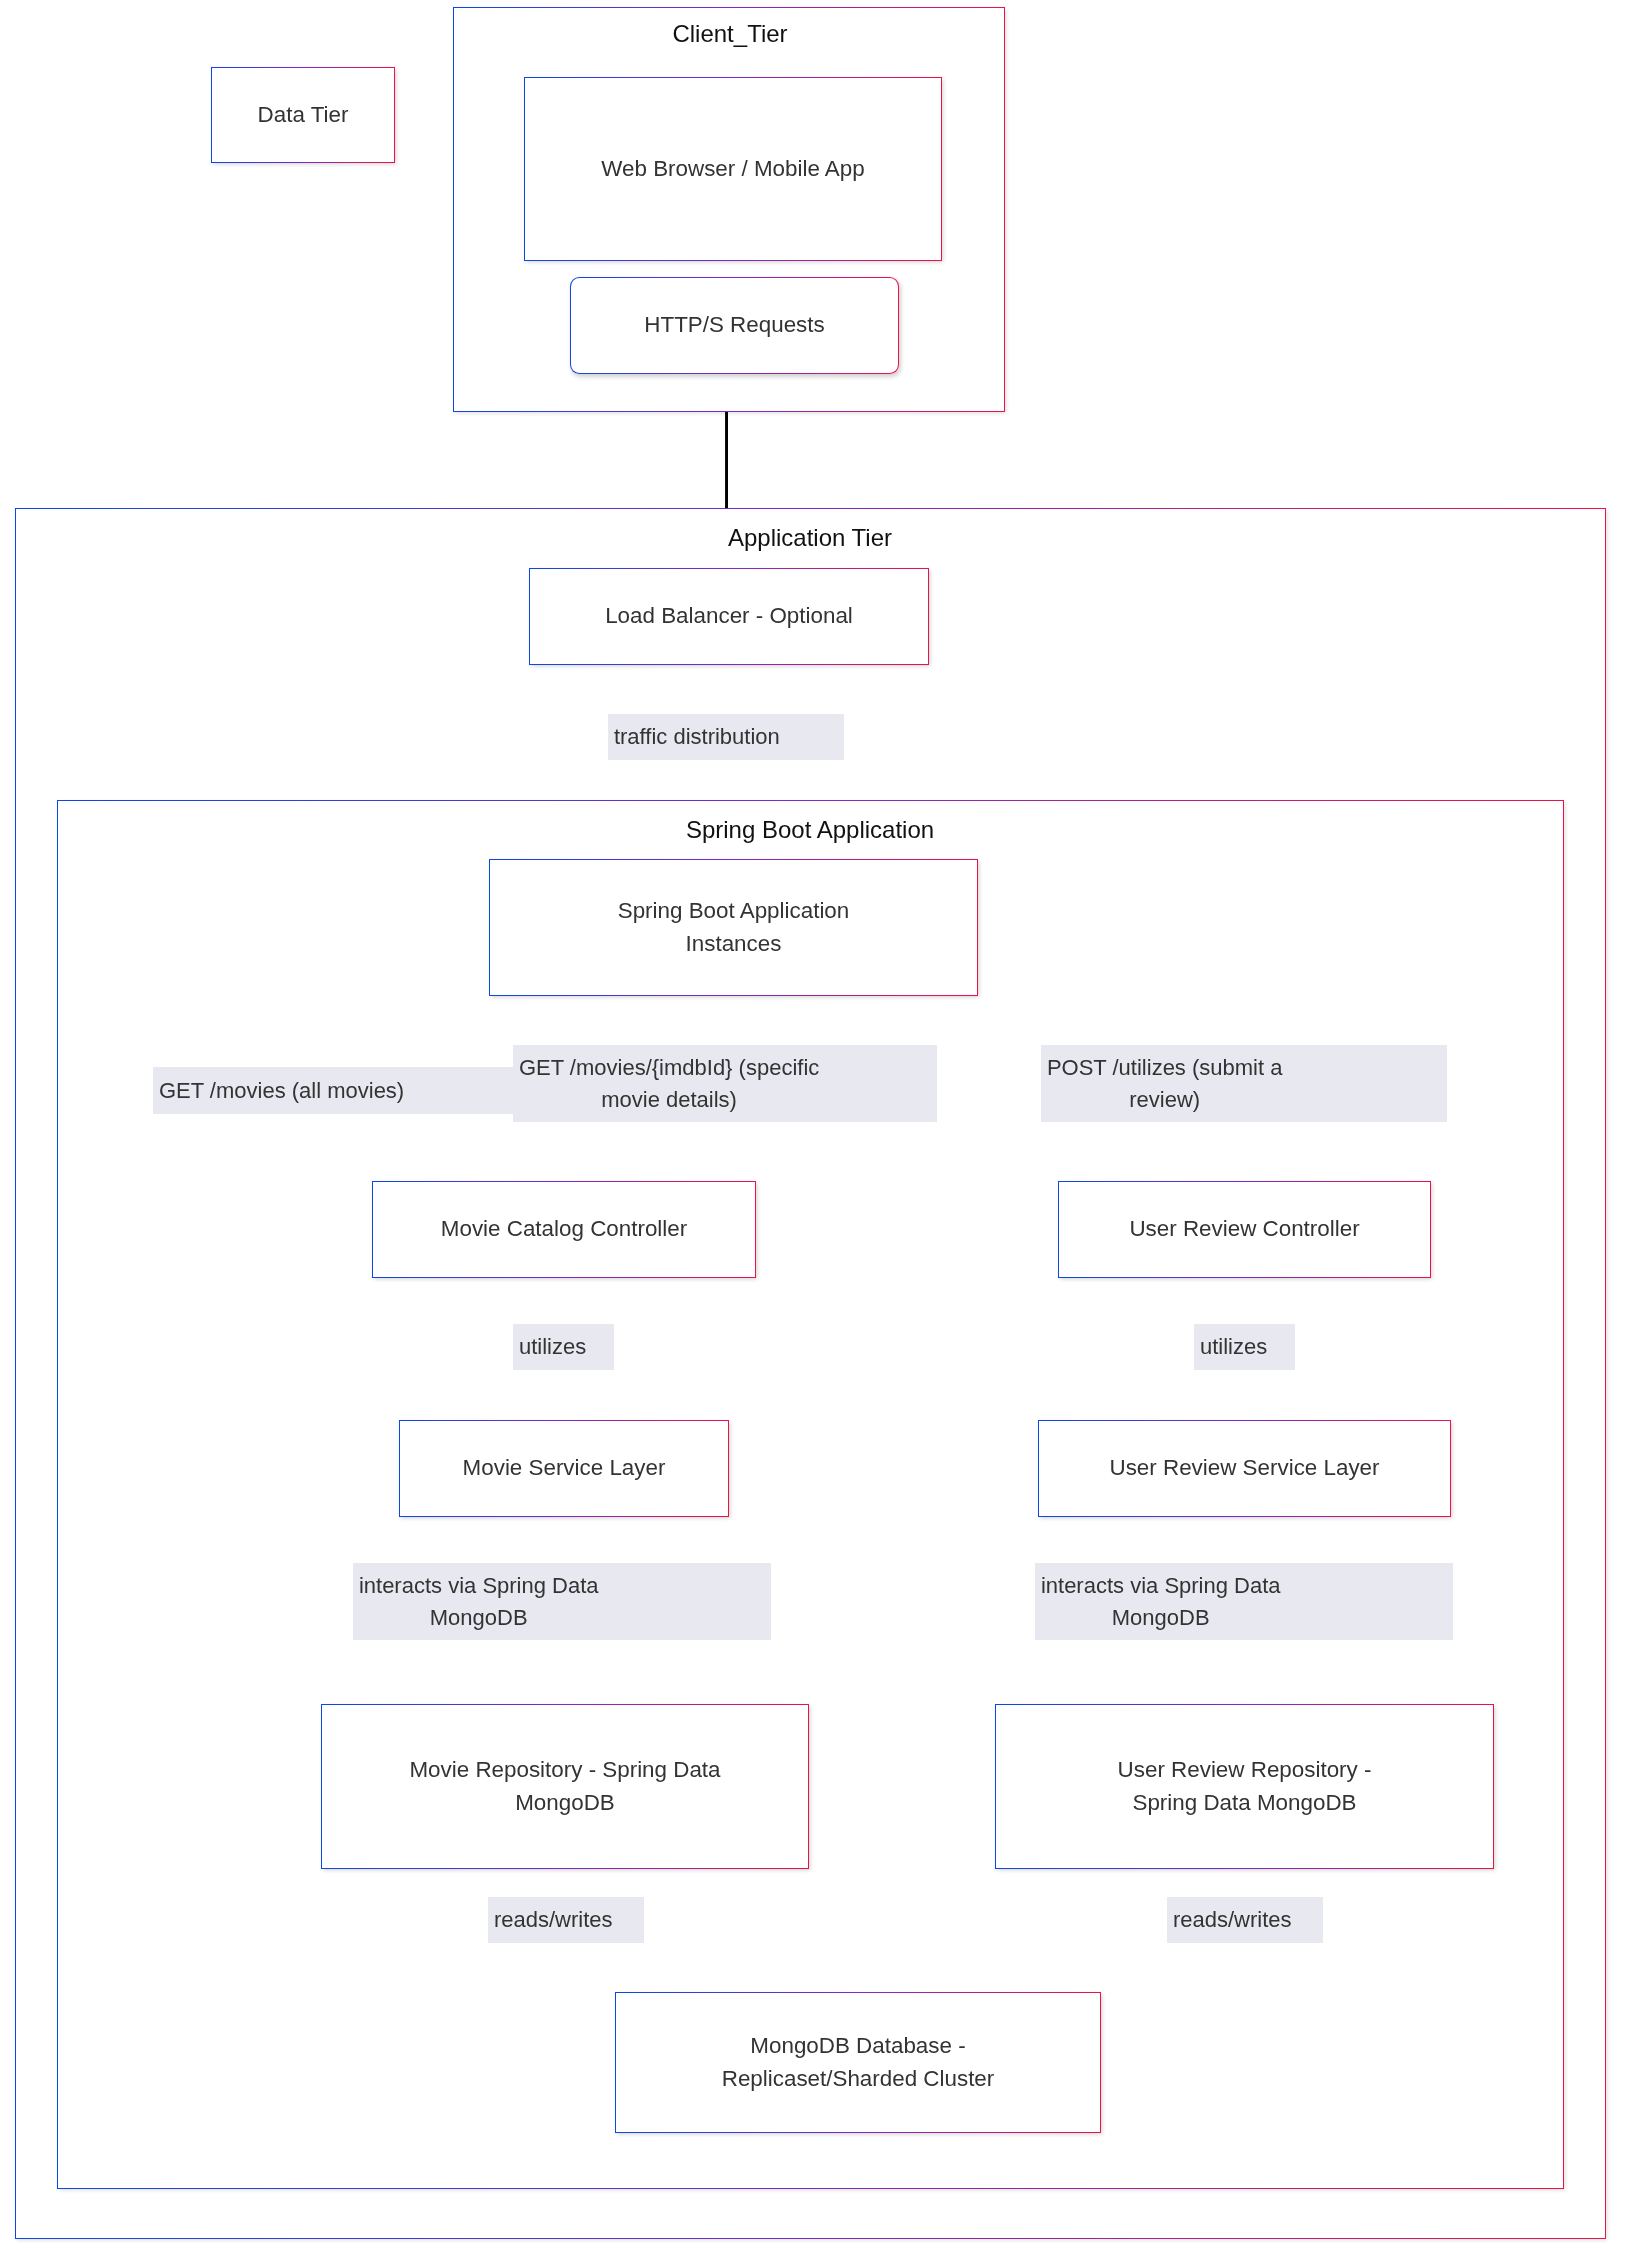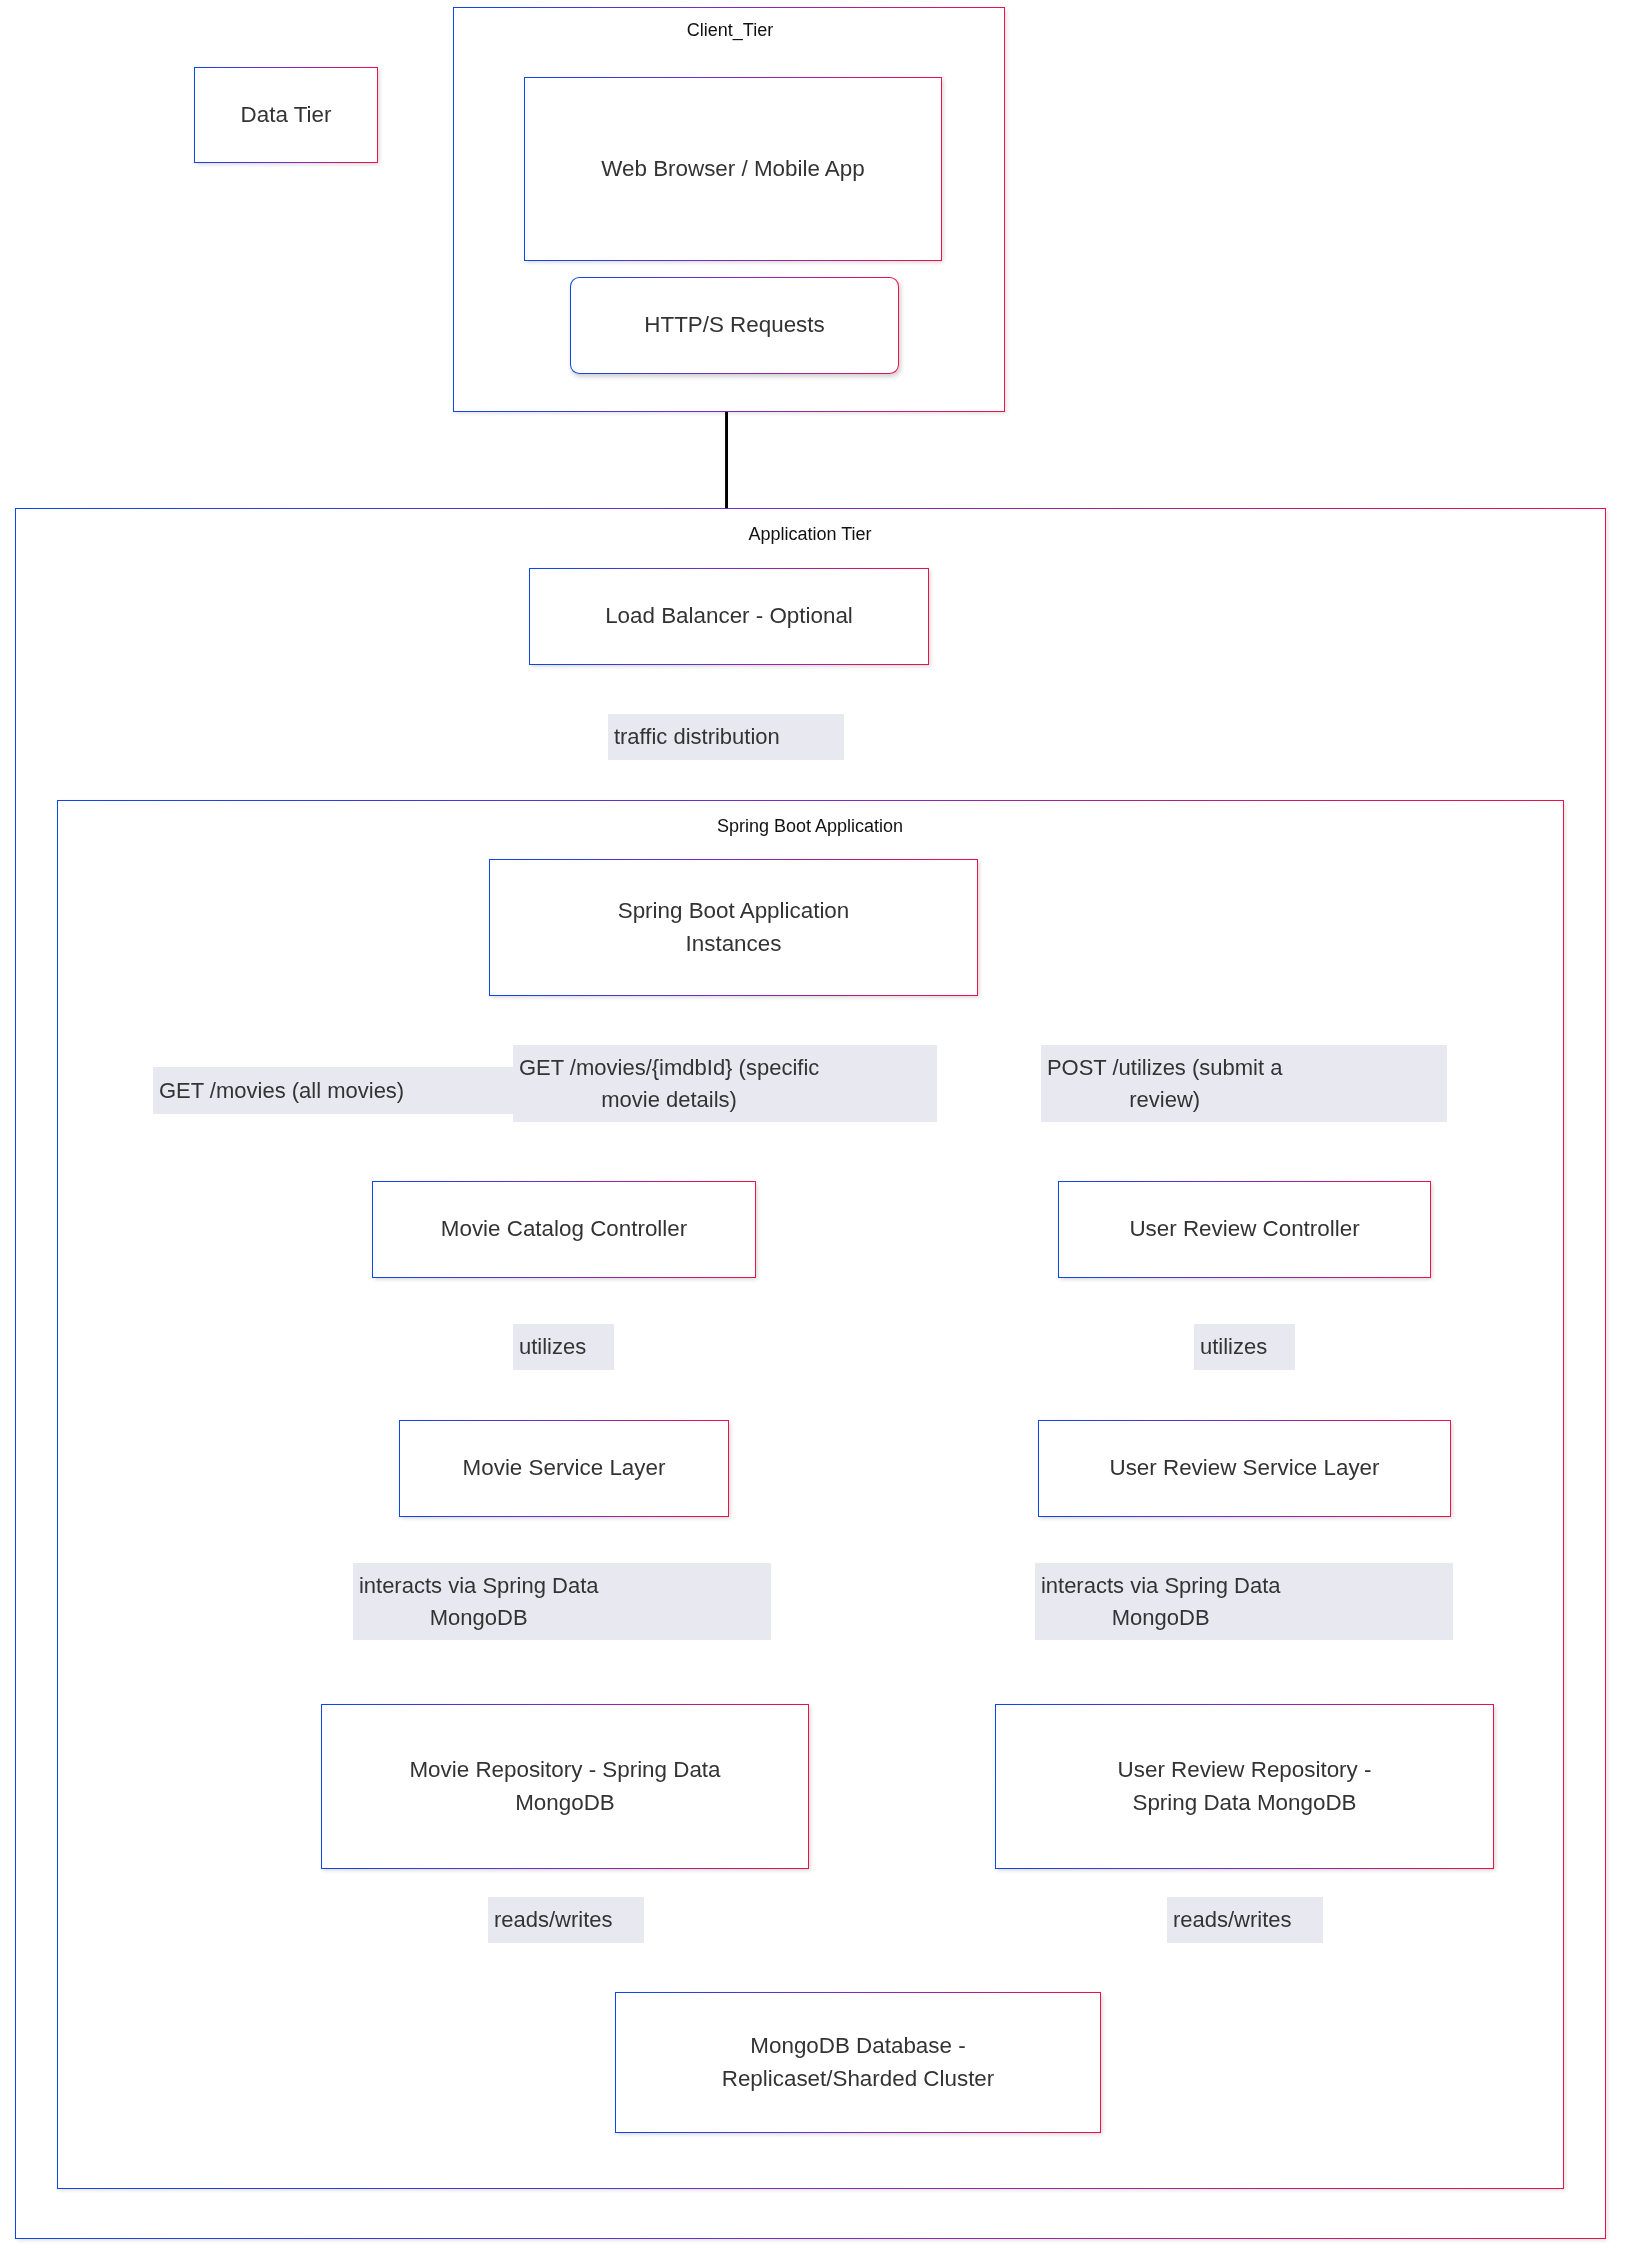--- a/index.html
+++ b/index.html
@@ -44,21 +44,21 @@
     background-image:linear-gradient(#ffffff,#ffffff),
                      linear-gradient(90deg,#0b47e8 0%,#7b2bc4 50%,#ed1149 100%);
     background-origin:border-box;
     background-clip:padding-box,border-box;
     box-shadow:1.8px 2.4px 4.1px rgba(0,0,0,0.14);
     z-index:2;
   }
   .cluster-title{
     position:absolute;
     z-index:4;
-    font-size:18px;
+    font-size:24px;
     color:#111111;
     white-space:nowrap;
     transform:translateX(-50%);
     font-family:"Liberation Sans","DejaVu Sans",sans-serif;
   }
 
   
   .edge-label{
     position:absolute;
     background:#e8e8f0;
@@ -171,21 +171,21 @@
 
   <div class="cluster" style="left:453px;top:7px;width:552px;height:405px;"></div>
   <div class="cluster-title" style="left:730px;top:20px;">Client_Tier</div>
 
   <div class="cluster" style="left:15.3px;top:508px;width:1591px;height:1731px;"></div>
   <div class="cluster-title" style="left:810px;top:524px;">Application Tier</div>
 
   <div class="cluster" style="left:57px;top:800px;width:1507px;height:1389px;"></div>
   <div class="cluster-title" style="left:810px;top:816px;">Spring Boot Application</div>
 
-  <div class="node" style="left:194px;top:67px;width:184px;height:96px;">
+  <div class="node" style="left:211px;top:67px;width:184px;height:96px;">
     <span class="lbl">Data Tier</span>
   </div>
 
   <div class="node" style="left:524px;top:77px;width:418px;height:184px;">
     <span class="lbl">Web Browser / Mobile App</span>
   </div>
 
   <div class="node rounded" style="left:570px;top:265px;width:329px;height:97px;margin-top:12px;">
     <span class="lbl">HTTP/S Requests</span>
   </div>

